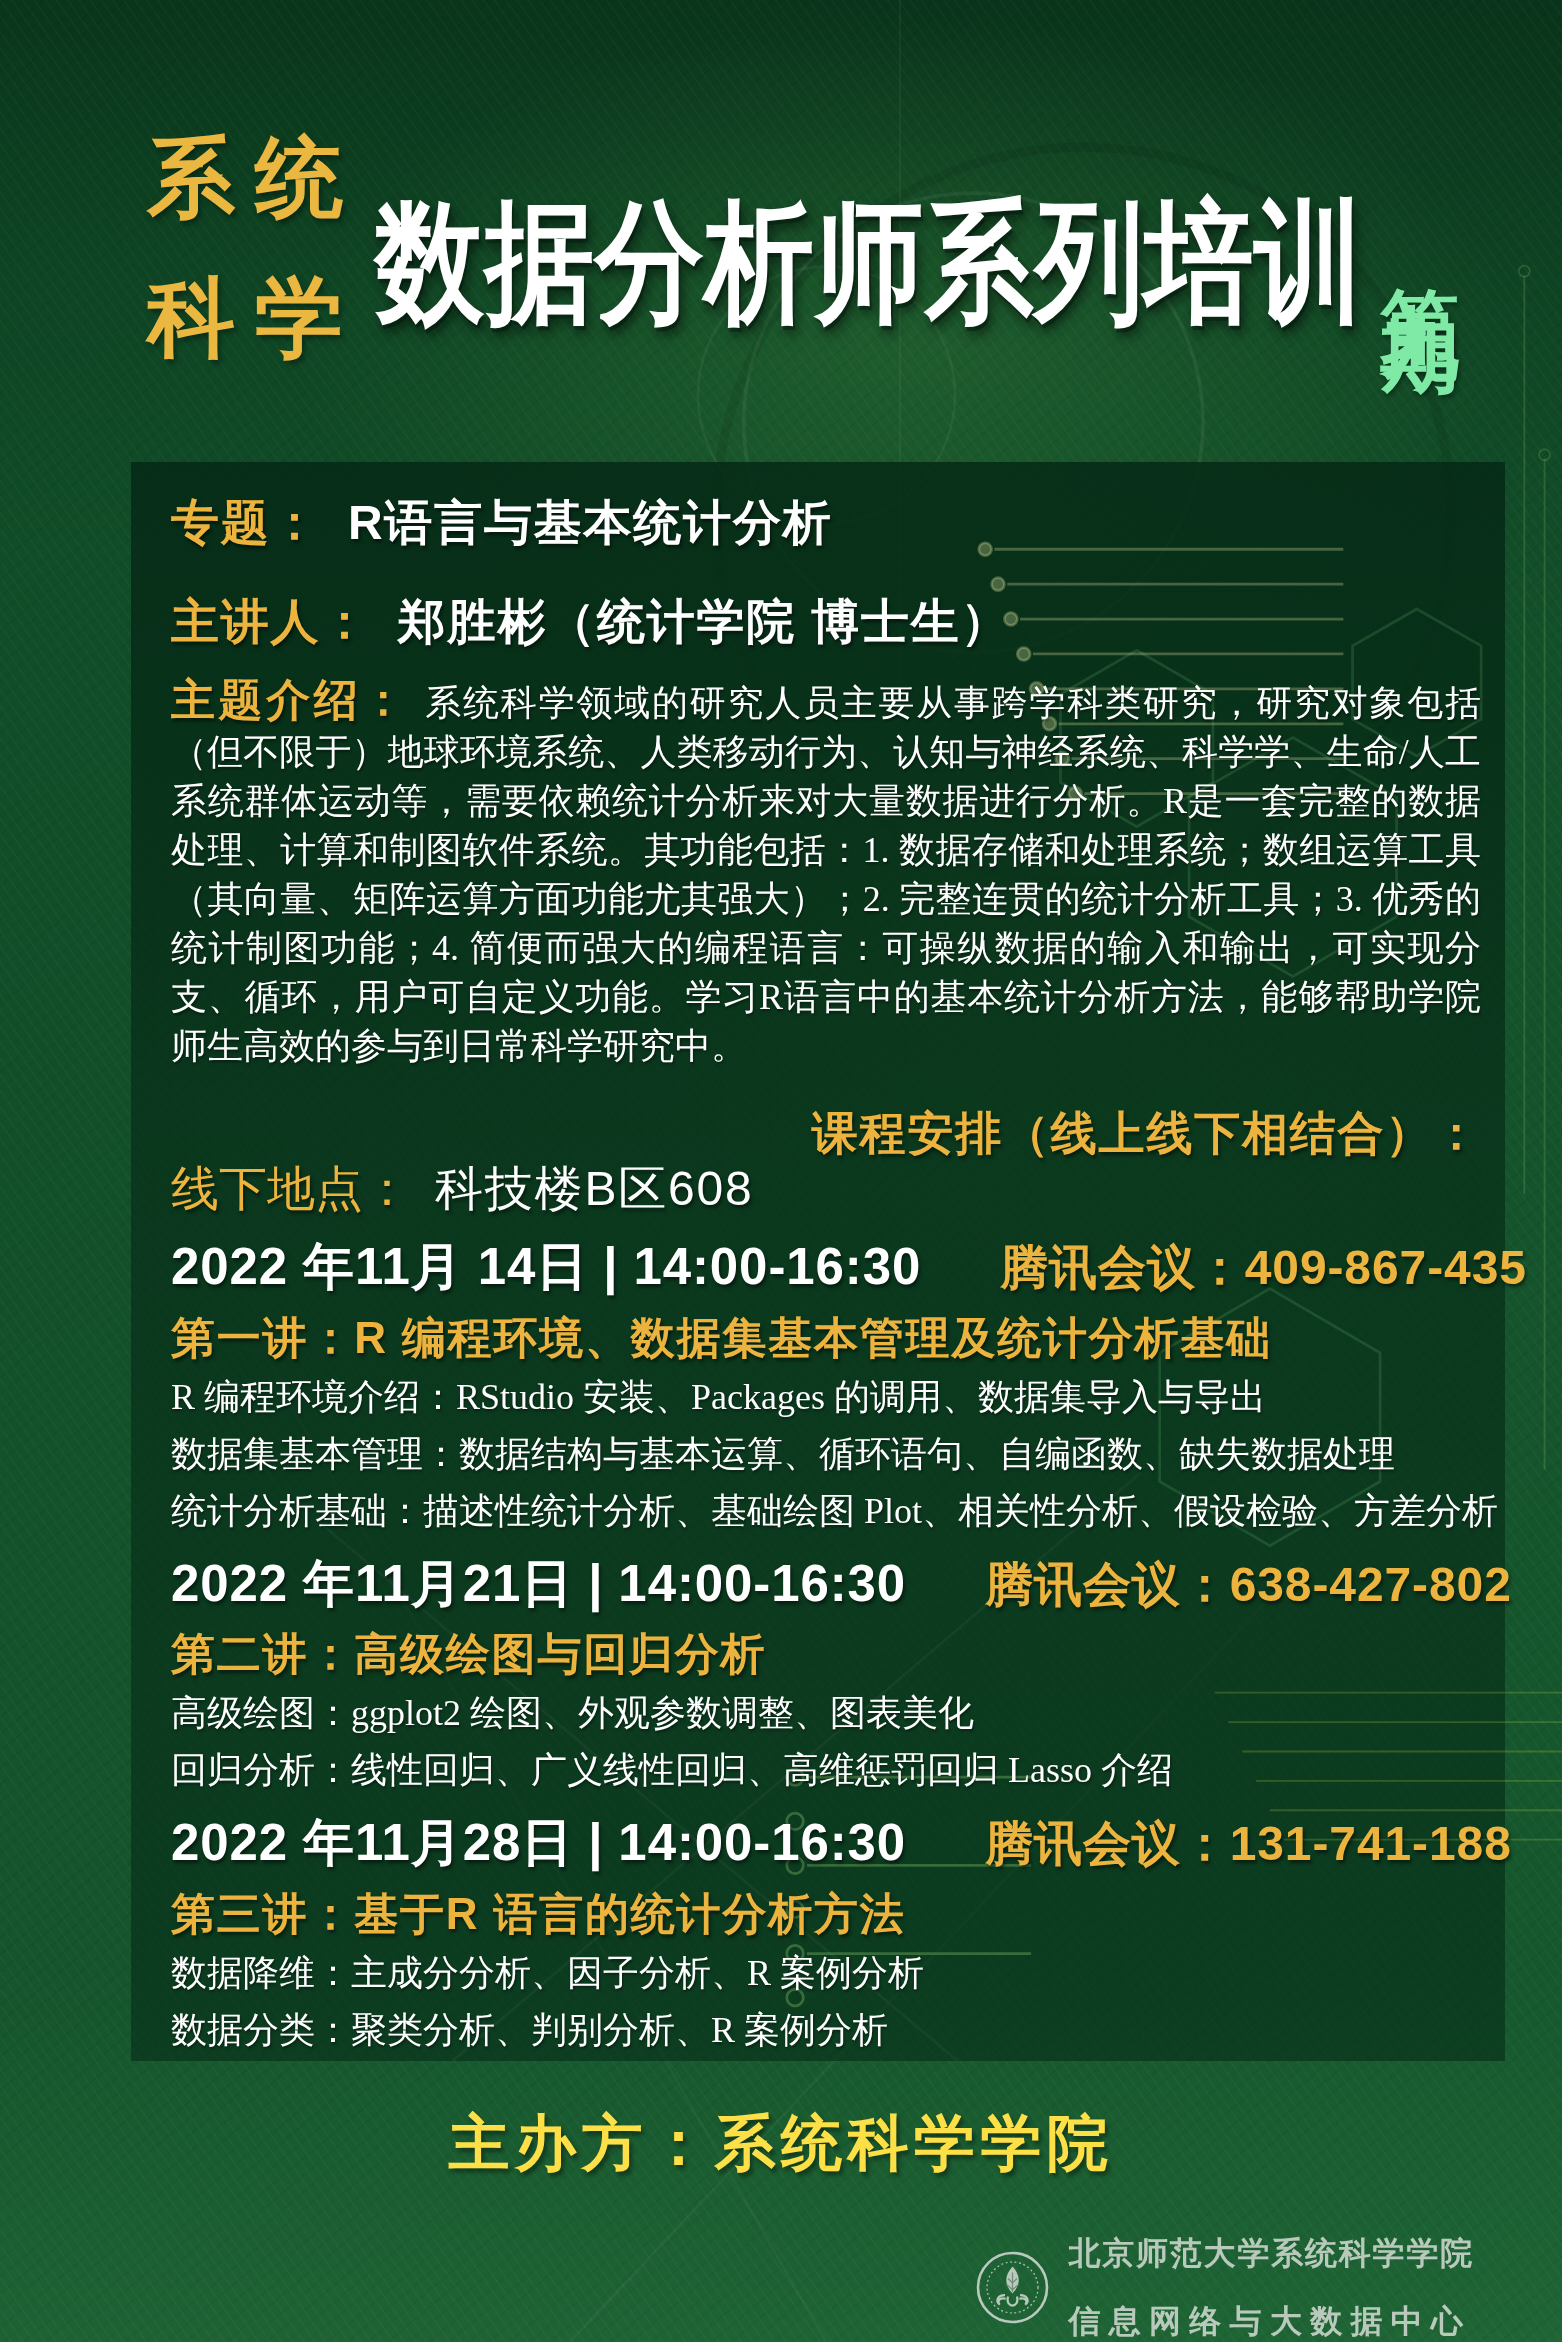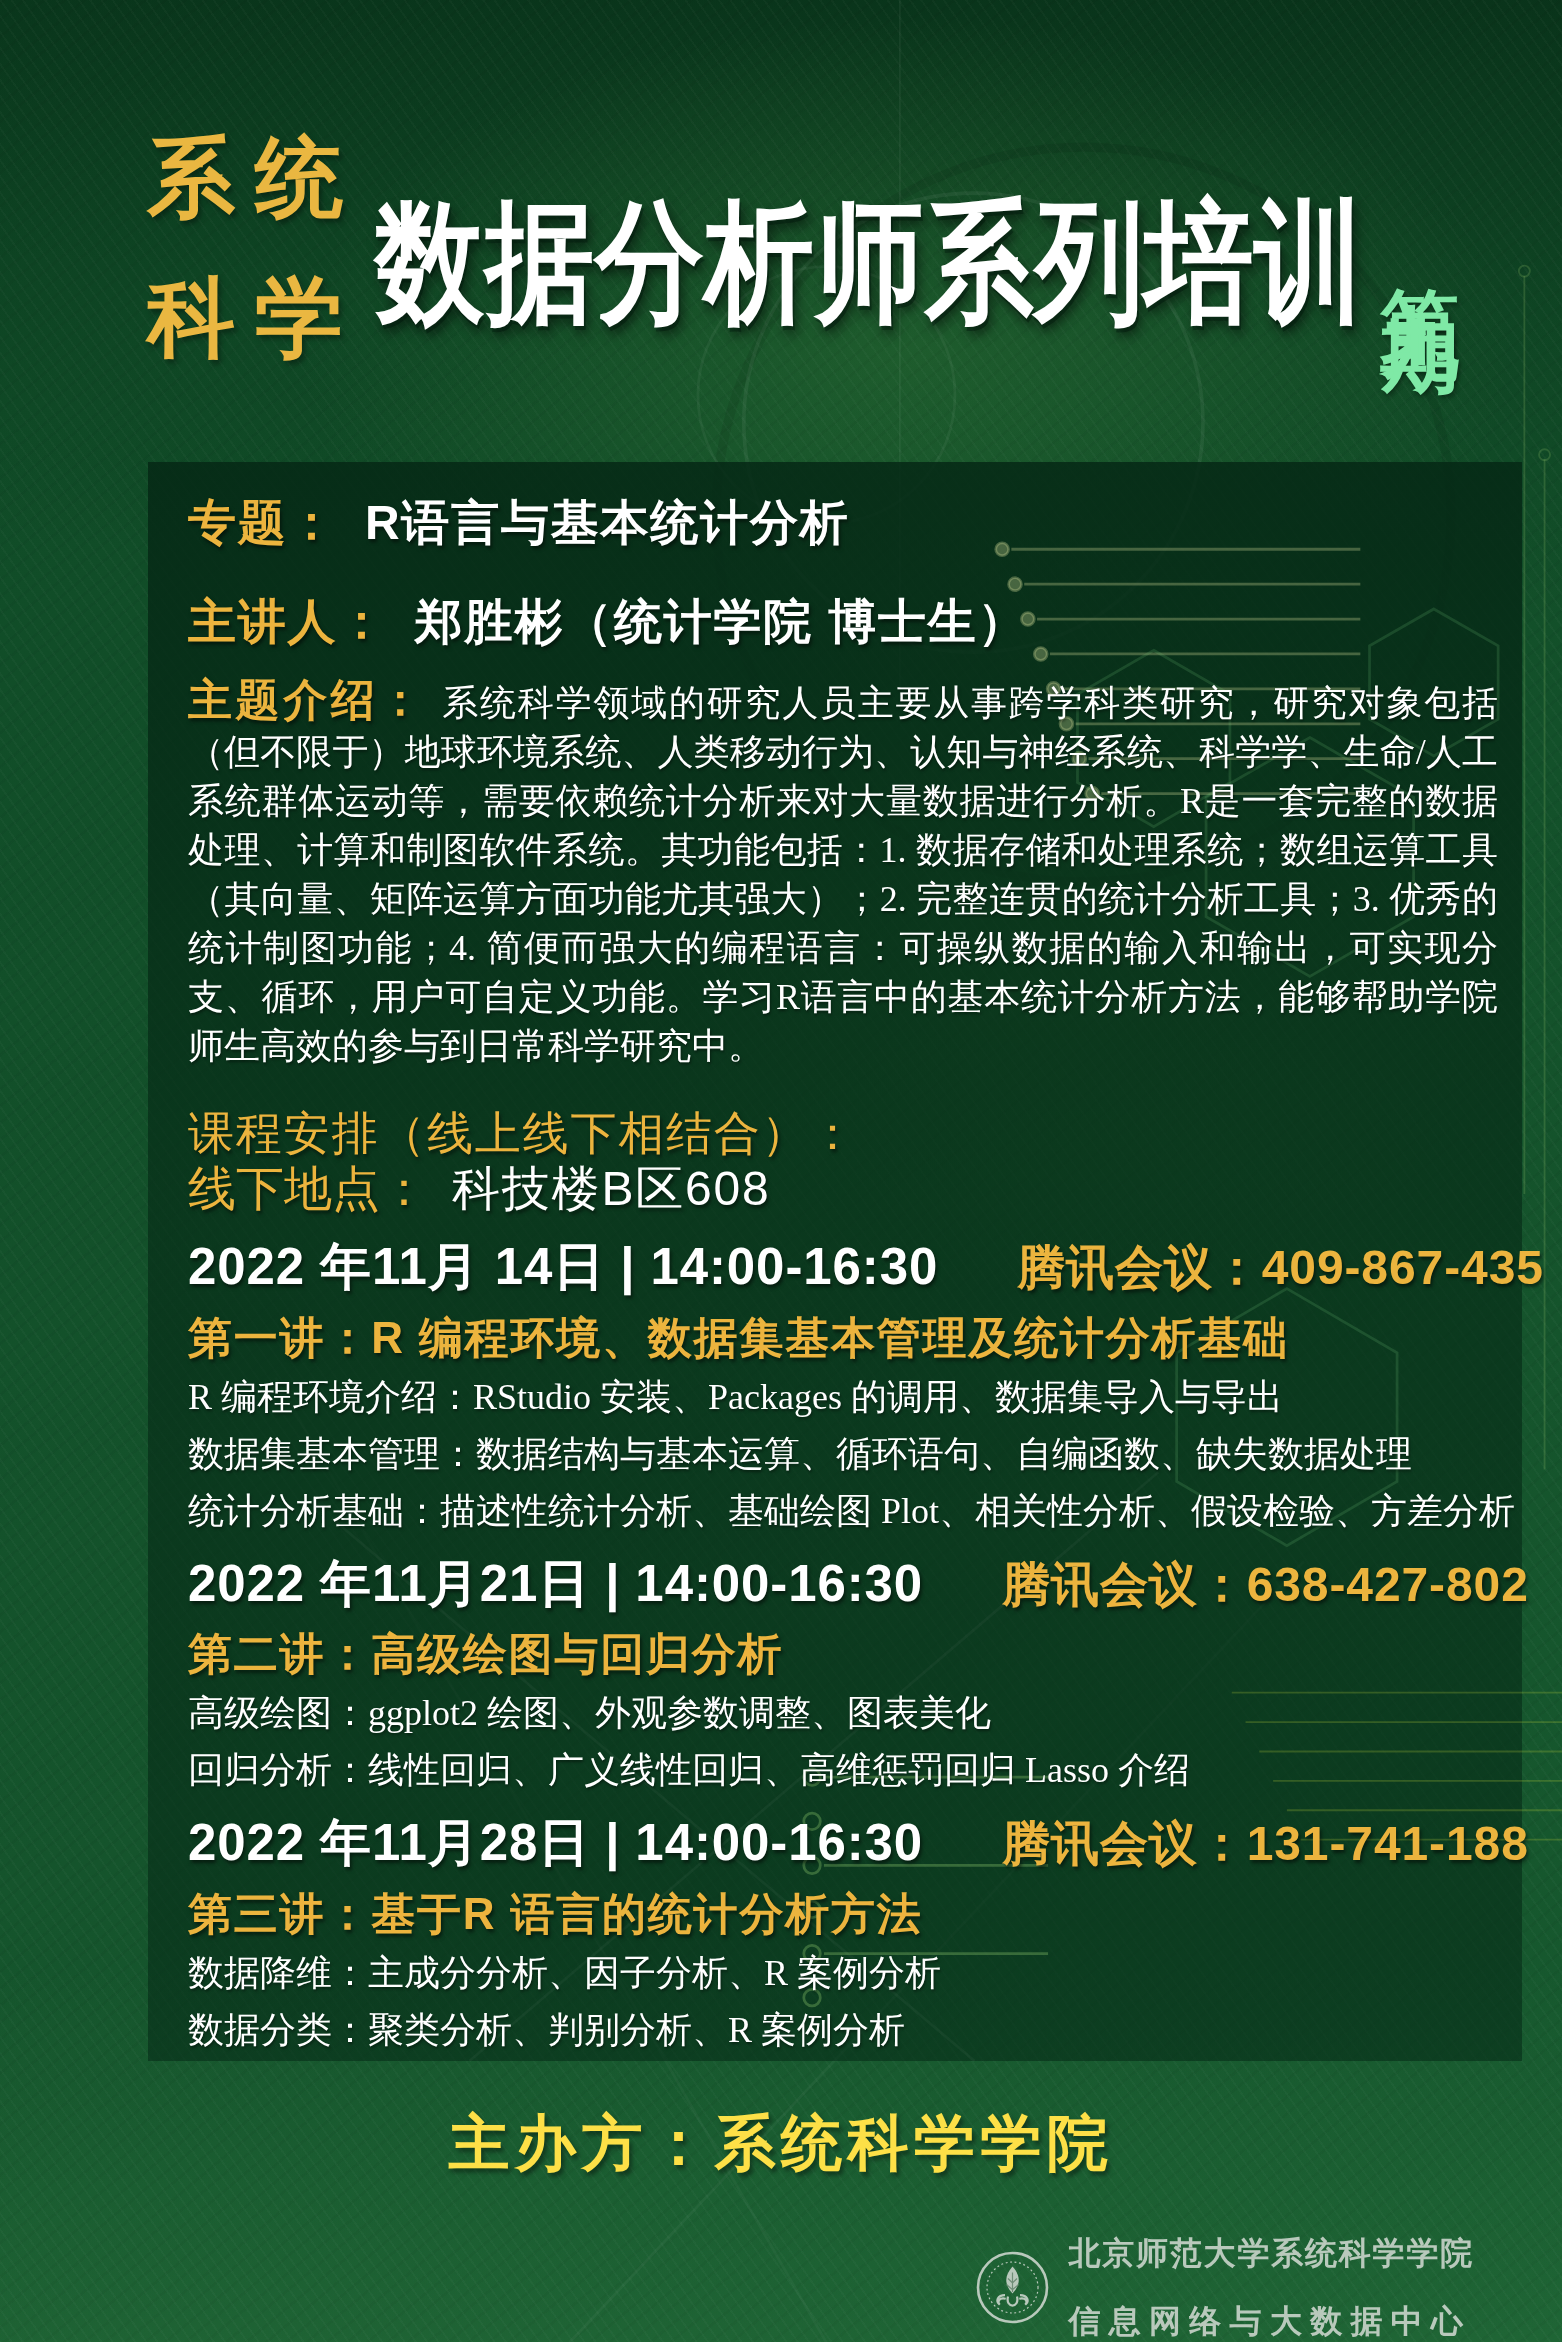--- a/index.html
+++ b/index.html
@@ -42,21 +42,21 @@
   .edition{
     position:absolute;left:1381px;top:224px;z-index:3;
     writing-mode:vertical-rl;text-orientation:upright;
     font-size:79px;font-weight:700;color:#7fe9a6;
     letter-spacing:14.7px;line-height:1;
     text-shadow:1.8px 2.8px 4.6px rgba(0,0,0,.35);
   }
 
   
   .panel{
-    position:absolute;left:148px;top:462px;width:1374px;height:1599px;z-index:1;
+    position:absolute;left:131px;top:462px;width:1374px;height:1599px;z-index:1;
     background:linear-gradient(180deg, rgba(5,40,21,.85) 0%, rgba(6,44,23,.68) 45%, rgba(6,45,24,.62) 100%);
     box-sizing:border-box;
   }
   svg.decor-panel{position:absolute;inset:0;z-index:1;pointer-events:none;overflow:visible;}
   .panel-content{
     position:relative;z-index:2;box-sizing:border-box;
     width:100%;height:100%;padding:31px 24px 0 40px;
   }
   .shadowed{text-shadow:1.8px 2.8px 3.7px rgba(0,0,0,.5);}
   .row-head{font-size:48px;font-weight:900;line-height:59px;letter-spacing:1.8px;white-space:nowrap;}
@@ -70,22 +70,22 @@
     font-size:36px;line-height:49px;text-align:justify;
     text-shadow:0.9px 1.8px 2.8px rgba(0,0,0,.45);
   }
   .intro .intro-label{
     font-family:"Liberation Sans",sans-serif;
     color:#ecb43e;font-weight:900;font-size:44px;
     margin-right:16.5px;letter-spacing:1.8px;
     text-shadow:1.8px 2.8px 3.7px rgba(0,0,0,.5);
   }
   .schedule-heading{
-    margin-top:18.4px;font-size:46px;font-weight:400;line-height:53px;
-    color:#ecb43e;letter-spacing:1.8px;text-shadow:1.8px 2.8px 3.7px rgba(0,0,0,.5);white-space:nowrap;
+    margin-top:18.4px;font-size:46px;font-weight:700;line-height:53px;
+    color:#ecb43e;letter-spacing:1.8px;text-shadow:1.8px 2.8px 3.7px rgba(0,0,0,.5);white-space:nowrap;text-align:right;
   }
   .venue{font-size:48px;font-weight:400;line-height:57px;white-space:nowrap;}
   .venue .label-gold{color:#ecb43e;margin-right:24px;text-shadow:1.8px 2.8px 3.7px rgba(0,0,0,.5);}
   .venue .value{color:#ffffff;text-shadow:1.8px 2.8px 3.7px rgba(0,0,0,.5);letter-spacing:1.8px;}
   .session{margin-top:20px;}
   .date-row{display:flex;align-items:baseline;line-height:59px;white-space:nowrap;}
   .date-row .date{font-size:51px;font-weight:900;color:#ffffff;letter-spacing:0.9px;text-shadow:1.8px 2.8px 3.7px rgba(0,0,0,.5);}
   .date-row .meet{margin-left:79px;font-size:48px;font-weight:900;color:#ecb43e;letter-spacing:0.9px;text-shadow:1.8px 2.8px 3.7px rgba(0,0,0,.5);}
   .session-title{
     margin-top:14.7px;font-size:44px;font-weight:900;line-height:51px;

